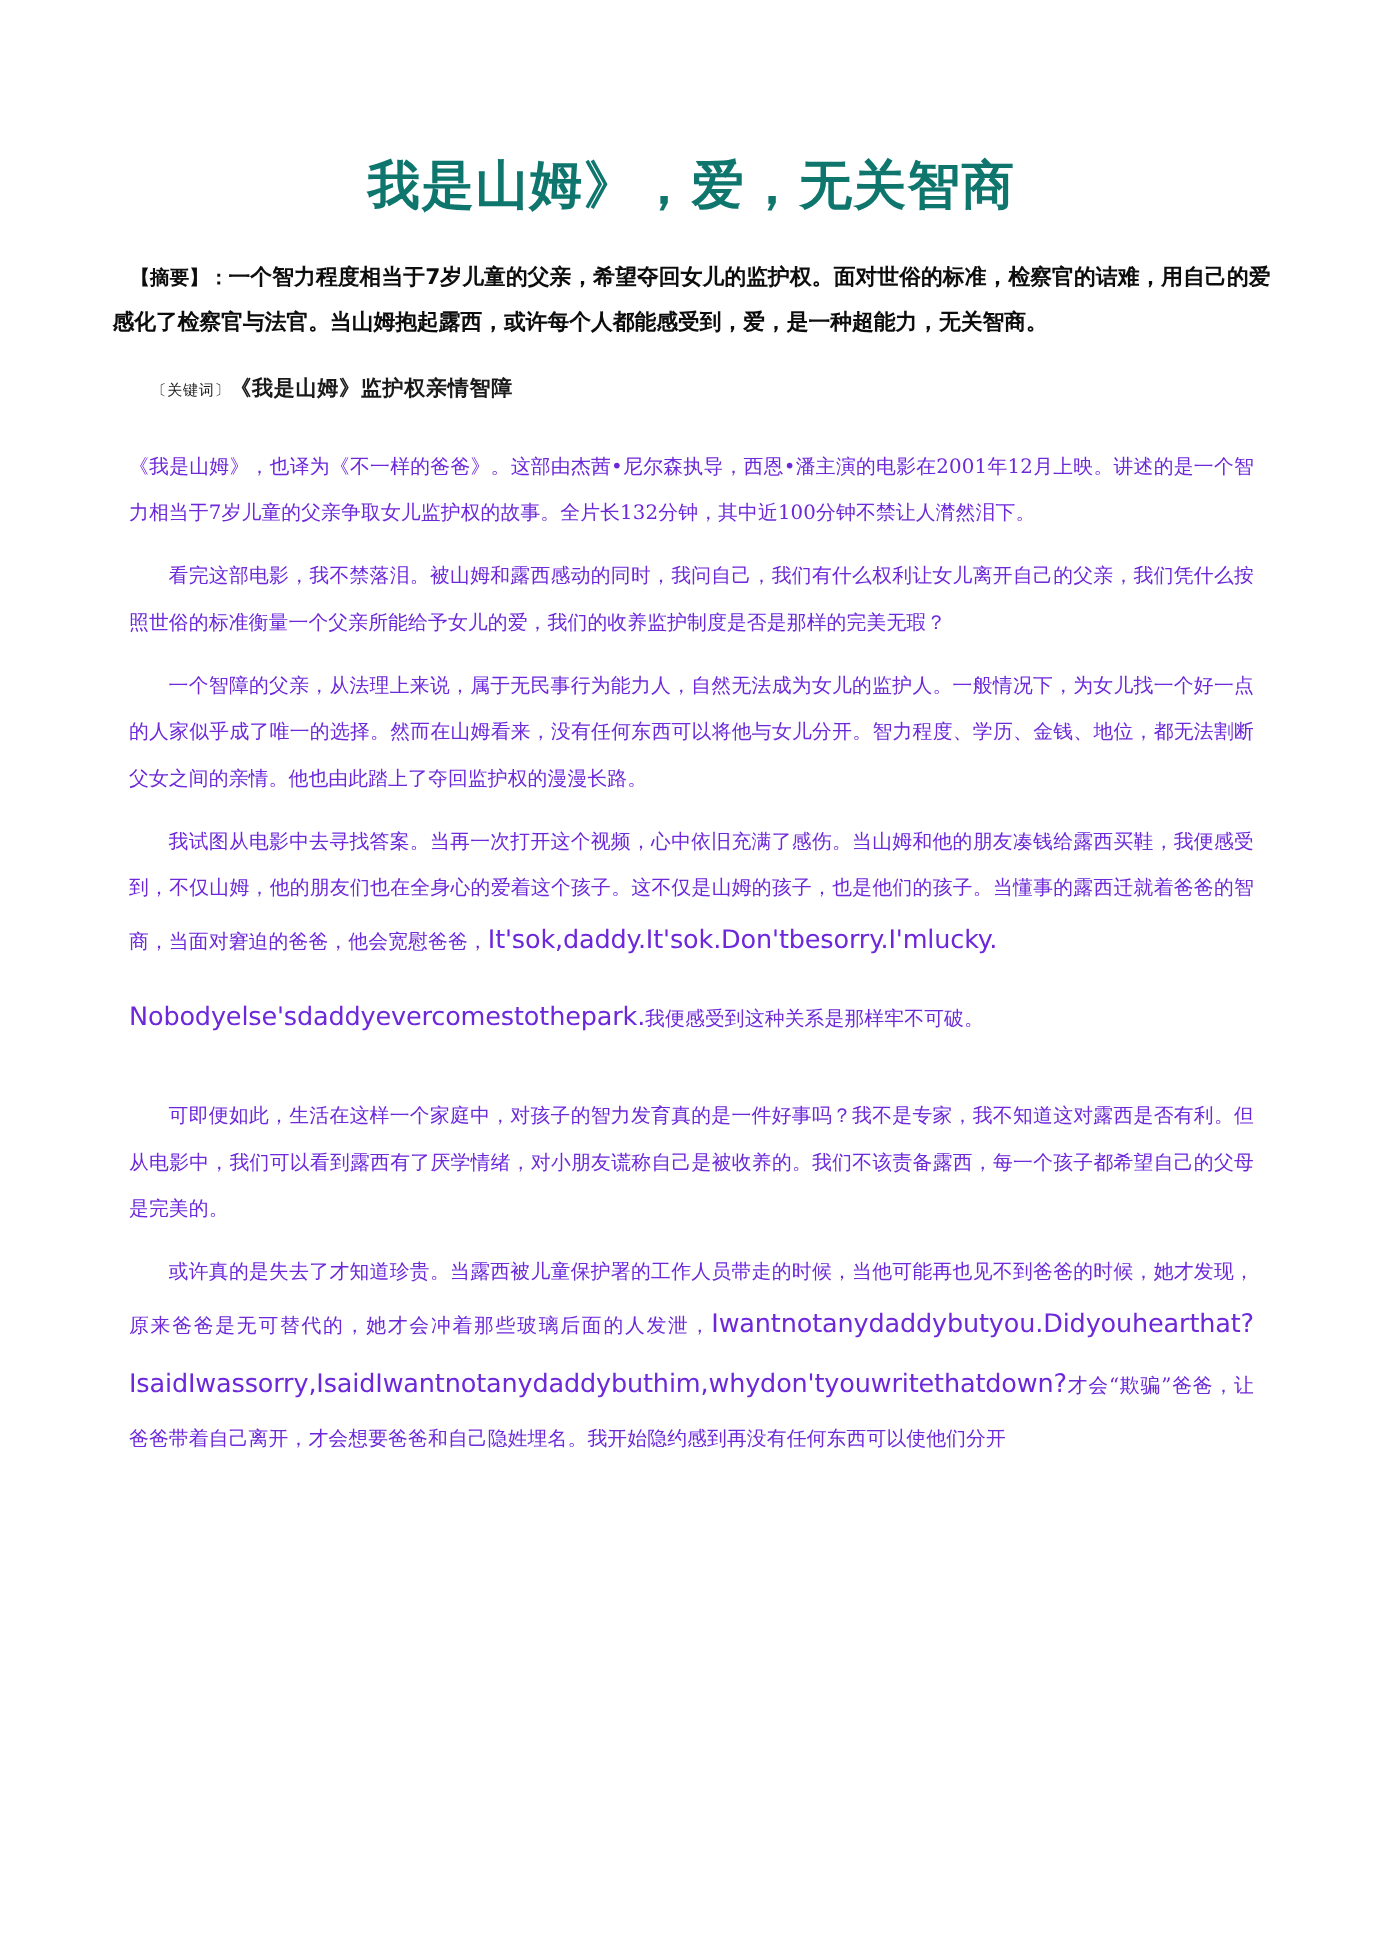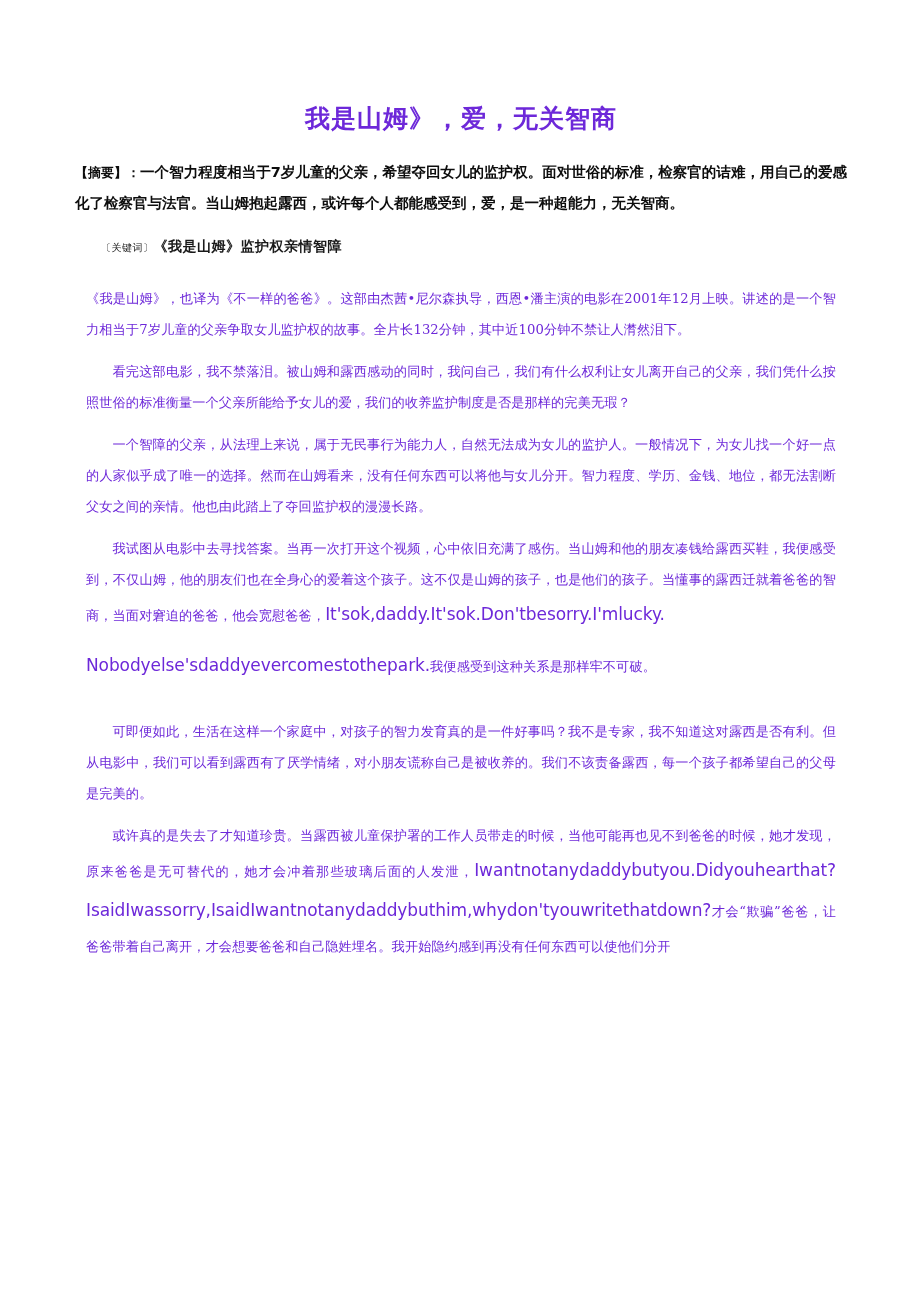--- a/index.html
+++ b/index.html
@@ -28,44 +28,45 @@
   .content {
     position: absolute;
     left: 75px;
     top: 0;
     width: 772px;
   }
 
   
   .doc-title {
     font-family: "DejaVu Sans", "Liberation Sans", sans-serif;
-    font-size: 25px;
+    font-size: 35px;
     font-weight: 700;
     text-align: center;
     letter-spacing: 1px;
     margin: 0;
     padding-top: 103px;
     line-height: 1.25;
-    color: #6d28d9;
+    color: #0f766e;
   }
 
   
   .abstract {
     font-family: "DejaVu Sans", "Liberation Sans", sans-serif;
     font-size: 14.5px;
     font-weight: 700;
     line-height: 2.1;
     margin: 0;
     padding-top: 23px;
     text-align: justify;
     text-justify: inter-ideograph;
     color: #0d0d0d;
   }
   .abstract .abs-tag {
     font-size: 13px;
+    margin-left: 12px;
   }
 
   
   .keywords {
     font-family: "DejaVu Sans", "Liberation Sans", sans-serif;
     font-size: 14px;
     font-weight: 600;
     margin: 0;
     padding-top: 16px;
     padding-left: 26px;

